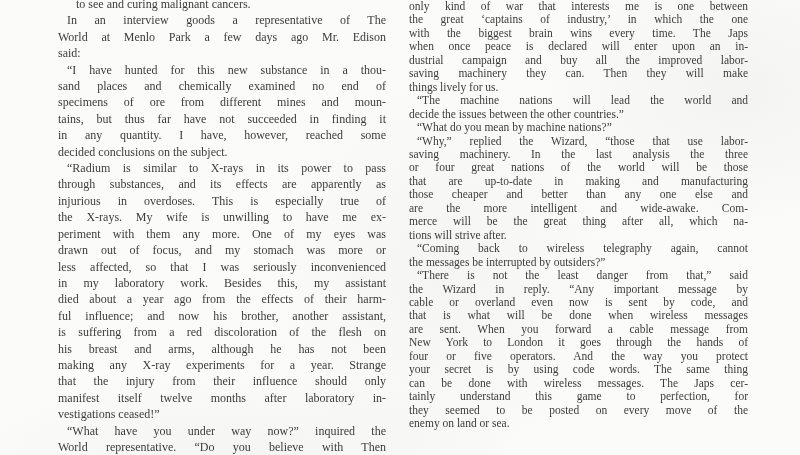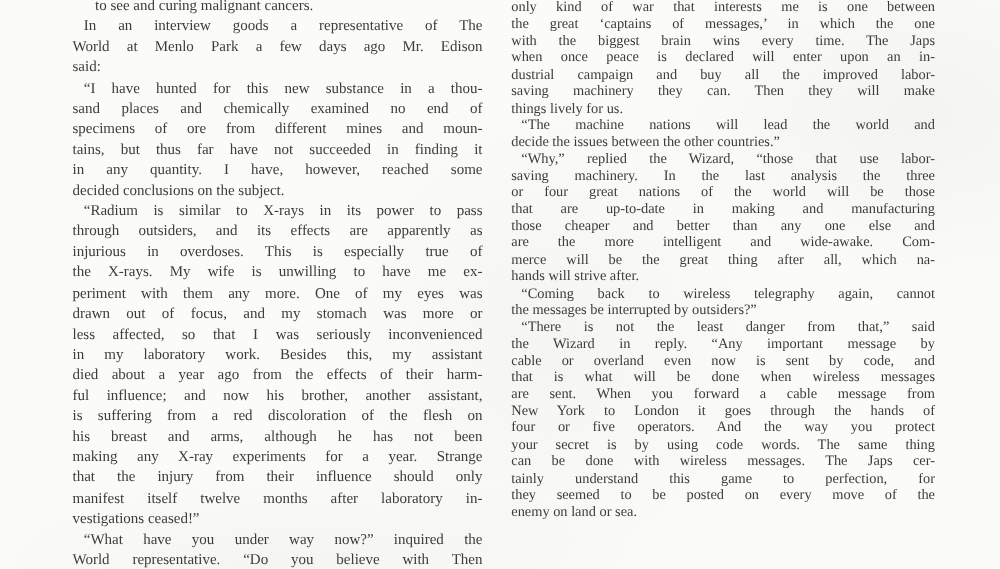--- a/index.html
+++ b/index.html
@@ -63,56 +63,57 @@
       <div class="line j" style="text-indent: 9px;">In an interview goods a representative of The</div>
       <div class="line j">World at Menlo Park a few days ago Mr. Edison</div>
       <div class="line">said:</div>
       <div class="line j" style="text-indent: 9px;">“I have hunted for this new substance in a thou-</div>
       <div class="line j">sand places and chemically examined no end of</div>
       <div class="line j">specimens of ore from different mines and moun-</div>
       <div class="line j">tains, but thus far have not succeeded in finding it</div>
       <div class="line j">in any quantity. I have, however, reached some</div>
       <div class="line">decided conclusions on the subject.</div>
       <div class="line j" style="text-indent: 9px;">“Radium is similar to X-rays in its power to pass</div>
-      <div class="line j">through outsiders, and its effects are apparently as</div>
+      <div class="line j">through substances, and its effects are apparently as</div>
       <div class="line j">injurious in overdoses. This is especially true of</div>
       <div class="line j">the X-rays. My wife is unwilling to have me ex-</div>
       <div class="line j">periment with them any more. One of my eyes was</div>
       <div class="line j">drawn out of focus, and my stomach was more or</div>
       <div class="line j">less affected, so that I was seriously inconvenienced</div>
       <div class="line j">in my laboratory work. Besides this, my assistant</div>
       <div class="line j">died about a year ago from the effects of their harm-</div>
       <div class="line j">ful influence; and now his brother, another assistant,</div>
       <div class="line j">is suffering from a red discoloration of the flesh on</div>
       <div class="line j">his breast and arms, although he has not been</div>
       <div class="line j">making any X-ray experiments for a year. Strange</div>
       <div class="line j">that the injury from their influence should only</div>
       <div class="line j">manifest itself twelve months after laboratory in-</div>
       <div class="line">vestigations ceased!”</div>
       <div class="line j" style="text-indent: 9px;">“What have you under way now?” inquired the</div>
       <div class="line j">World representative. “Do you believe with Then</div>
     </div>
   <div class="col col-right">
       <div class="line j">only kind of war that interests me is one between</div>
-      <div class="line j">the great ‘captains of messages,’ in which the one</div>
+      <div class="line j">the great ‘captains of industry,’ in which the one</div>
       <div class="line j">with the biggest brain wins every time. The Japs</div>
       <div class="line j">when once peace is declared will enter upon an in-</div>
       <div class="line j">dustrial campaign and buy all the improved labor-</div>
       <div class="line j">saving machinery they can. Then they will make</div>
       <div class="line">things lively for us.</div>
       <div class="line j" style="text-indent: 8px;">“The machine nations will lead the world and</div>
       <div class="line">decide the issues between the other countries.”</div>
+      <div class="line" style="text-indent: 8px;">“What do you mean by machine nations?”</div>
       <div class="line j" style="text-indent: 8px;">“Why,” replied the Wizard, “those that use labor-</div>
       <div class="line j">saving machinery. In the last analysis the three</div>
       <div class="line j">or four great nations of the world will be those</div>
       <div class="line j">that are up-to-date in making and manufacturing</div>
       <div class="line j">those cheaper and better than any one else and</div>
       <div class="line j">are the more intelligent and wide-awake. Com-</div>
       <div class="line j">merce will be the great thing after all, which na-</div>
-      <div class="line">hands will strive after.</div>
+      <div class="line">tions will strive after.</div>
       <div class="line j" style="text-indent: 8px;">“Coming back to wireless telegraphy again, cannot</div>
       <div class="line">the messages be interrupted by outsiders?”</div>
       <div class="line j" style="text-indent: 8px;">“There is not the least danger from that,” said</div>
       <div class="line j">the Wizard in reply. “Any important message by</div>
       <div class="line j">cable or overland even now is sent by code, and</div>
       <div class="line j">that is what will be done when wireless messages</div>
       <div class="line j">are sent. When you forward a cable message from</div>
       <div class="line j">New York to London it goes through the hands of</div>
       <div class="line j">four or five operators. And the way you protect</div>
       <div class="line j">your secret is by using code words. The same thing</div>

